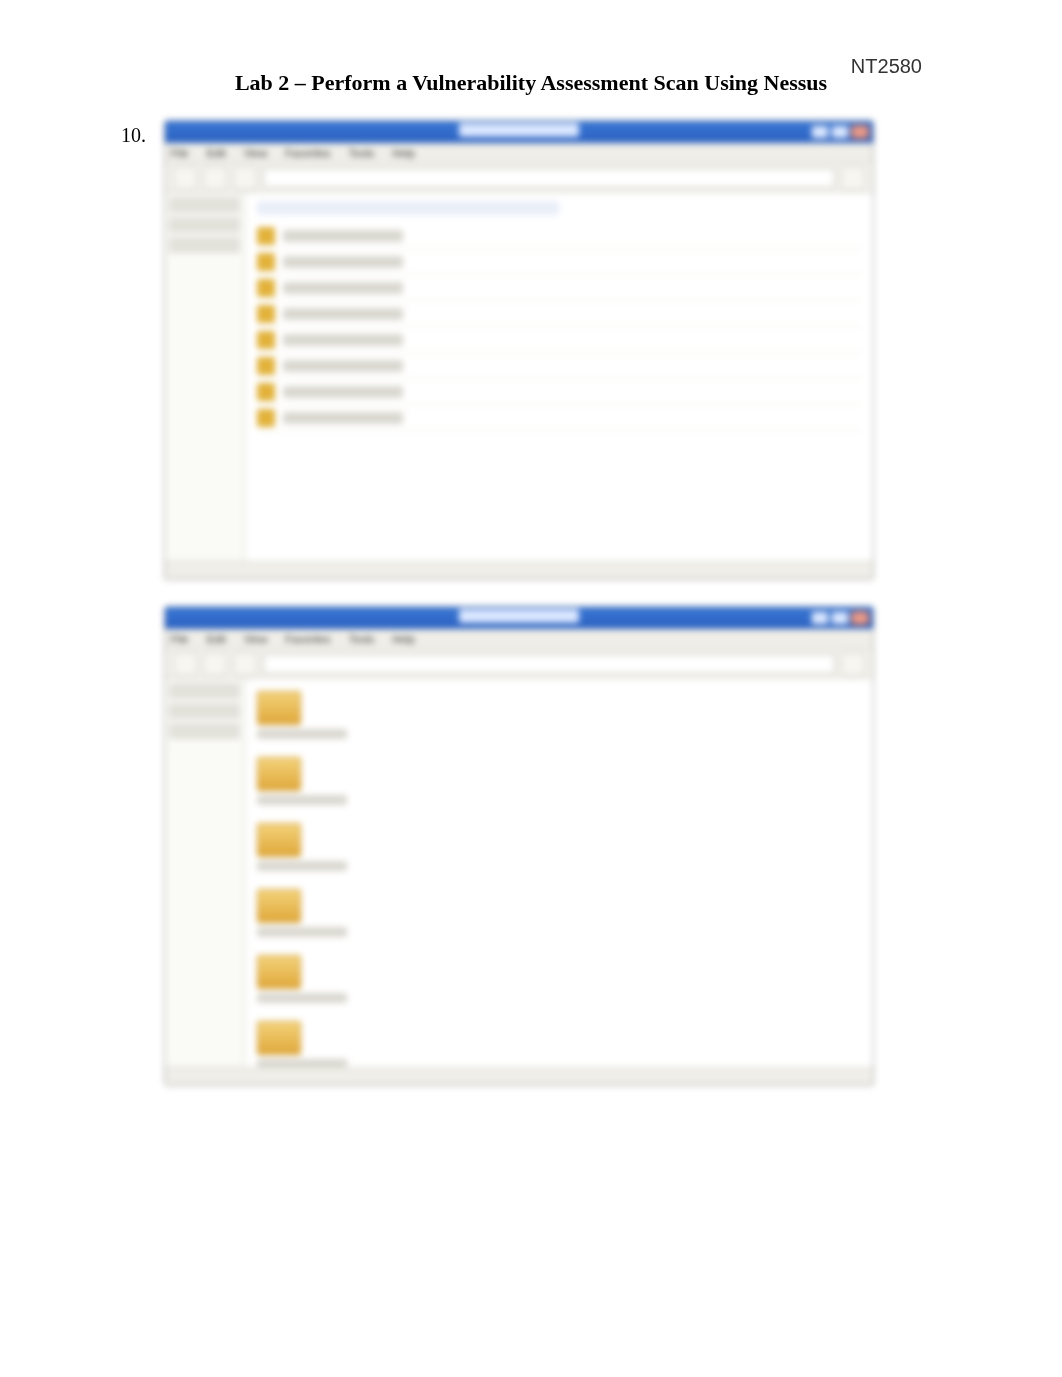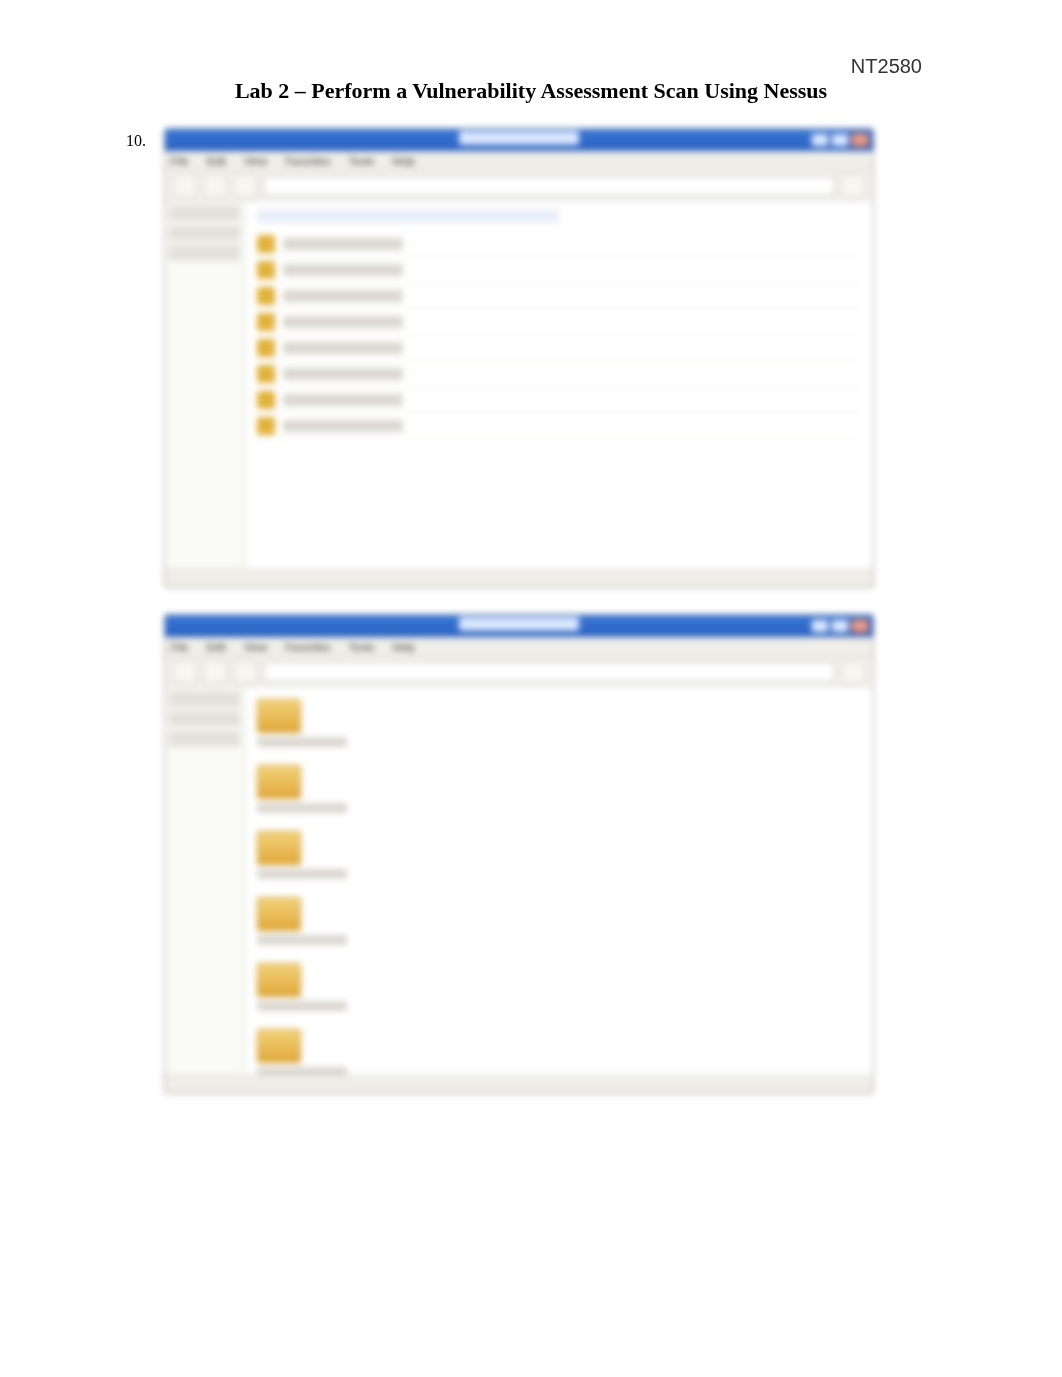--- a/index.html
+++ b/index.html
@@ -21,31 +21,31 @@
     top: 55px;
     right: 140px;
     font-family: Arial, Helvetica, sans-serif;
     font-size: 20px;
     color: #333;
   }
   .lab-title {
     text-align: center;
     font-size: 22px;
     font-weight: bold;
-    margin-top: 28px;
+    margin-top: 20px;
     margin-bottom: 24px;
   }
   .content-row {
     display: flex;
     align-items: flex-start;
     gap: 18px;
     margin-left: 50px;
   }
   .step-number {
-    font-size: 16px;
+    font-size: 20px;
     width: 36px;
     text-align: right;
     padding-top: 4px;
   }
   .figures {
     display: flex;
     flex-direction: column;
     gap: 26px;
     width: 710px;
   }

